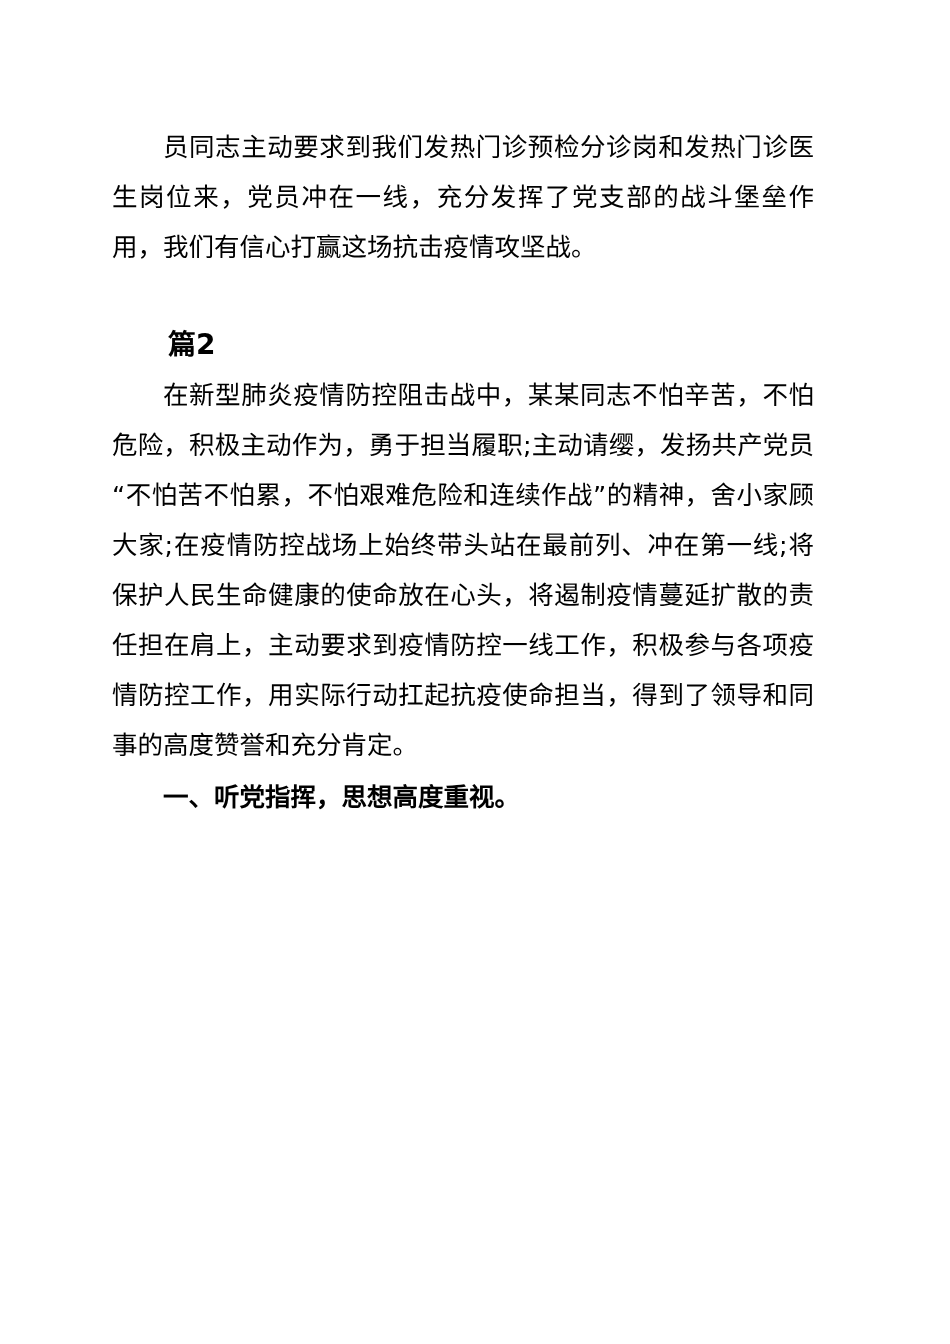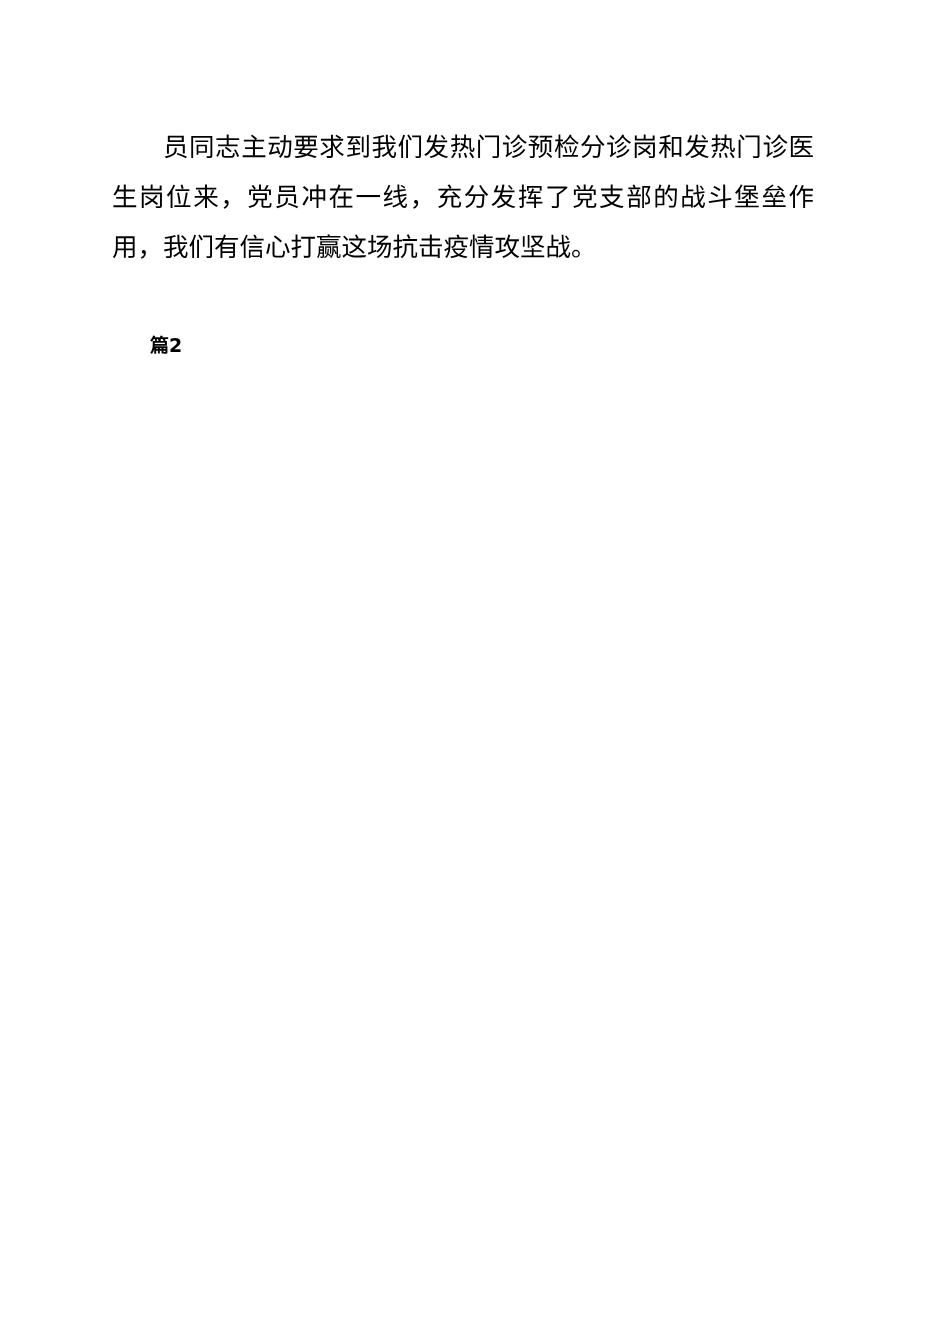--- a/index.html
+++ b/index.html
@@ -36,21 +36,21 @@
     text-indent: 2em;
     margin: 0;
     letter-spacing: 0px;
     word-break: break-all;
     -webkit-hyphens: none;
     hyphens: none;
   }
 
   
   .section-label {
-    font-size: 19px;
+    font-size: 28px;
     line-height: 50px;
     font-weight: bold;
     text-indent: 2em;
     margin: 0;
     text-align: left;
   }
 
   
   .subhead {
     font-size: 25.5px;
@@ -69,16 +69,18 @@
 
 <div class="page">
   <div class="content">
 
     <p class="para">员同志主动要求到我们发热门诊预检分诊岗和发热门诊医生岗位来，党员冲在一线，充分发挥了党支部的战斗堡垒作用，我们有信心打赢这场抗击疫情攻坚战。</p>
 
 
     <p class="section-label gap-before-label">篇2</p>
 
 
+    <p class="para">在新型肺炎疫情防控阻击战中，某某同志不怕辛苦，不怕危险，积极主动作为，勇于担当履职;主动请缨，发扬共产党员“不怕苦不怕累，不怕艰难危险和连续作战”的精神，舍小家顾大家;在疫情防控战场上始终带头站在最前列、冲在第一线;将保护人民生命健康的使命放在心头，将遏制疫情蔓延扩散的责任担在肩上，主动要求到疫情防控一线工作，积极参与各项疫情防控工作，用实际行动扛起抗疫使命担当，得到了领导和同事的高度赞誉和充分肯定。</p>
 
+    <p class="subhead gap-before-subhead">一、听党指挥，思想高度重视。</p>
 
   </div>
 </div>
 
 </body></html>

